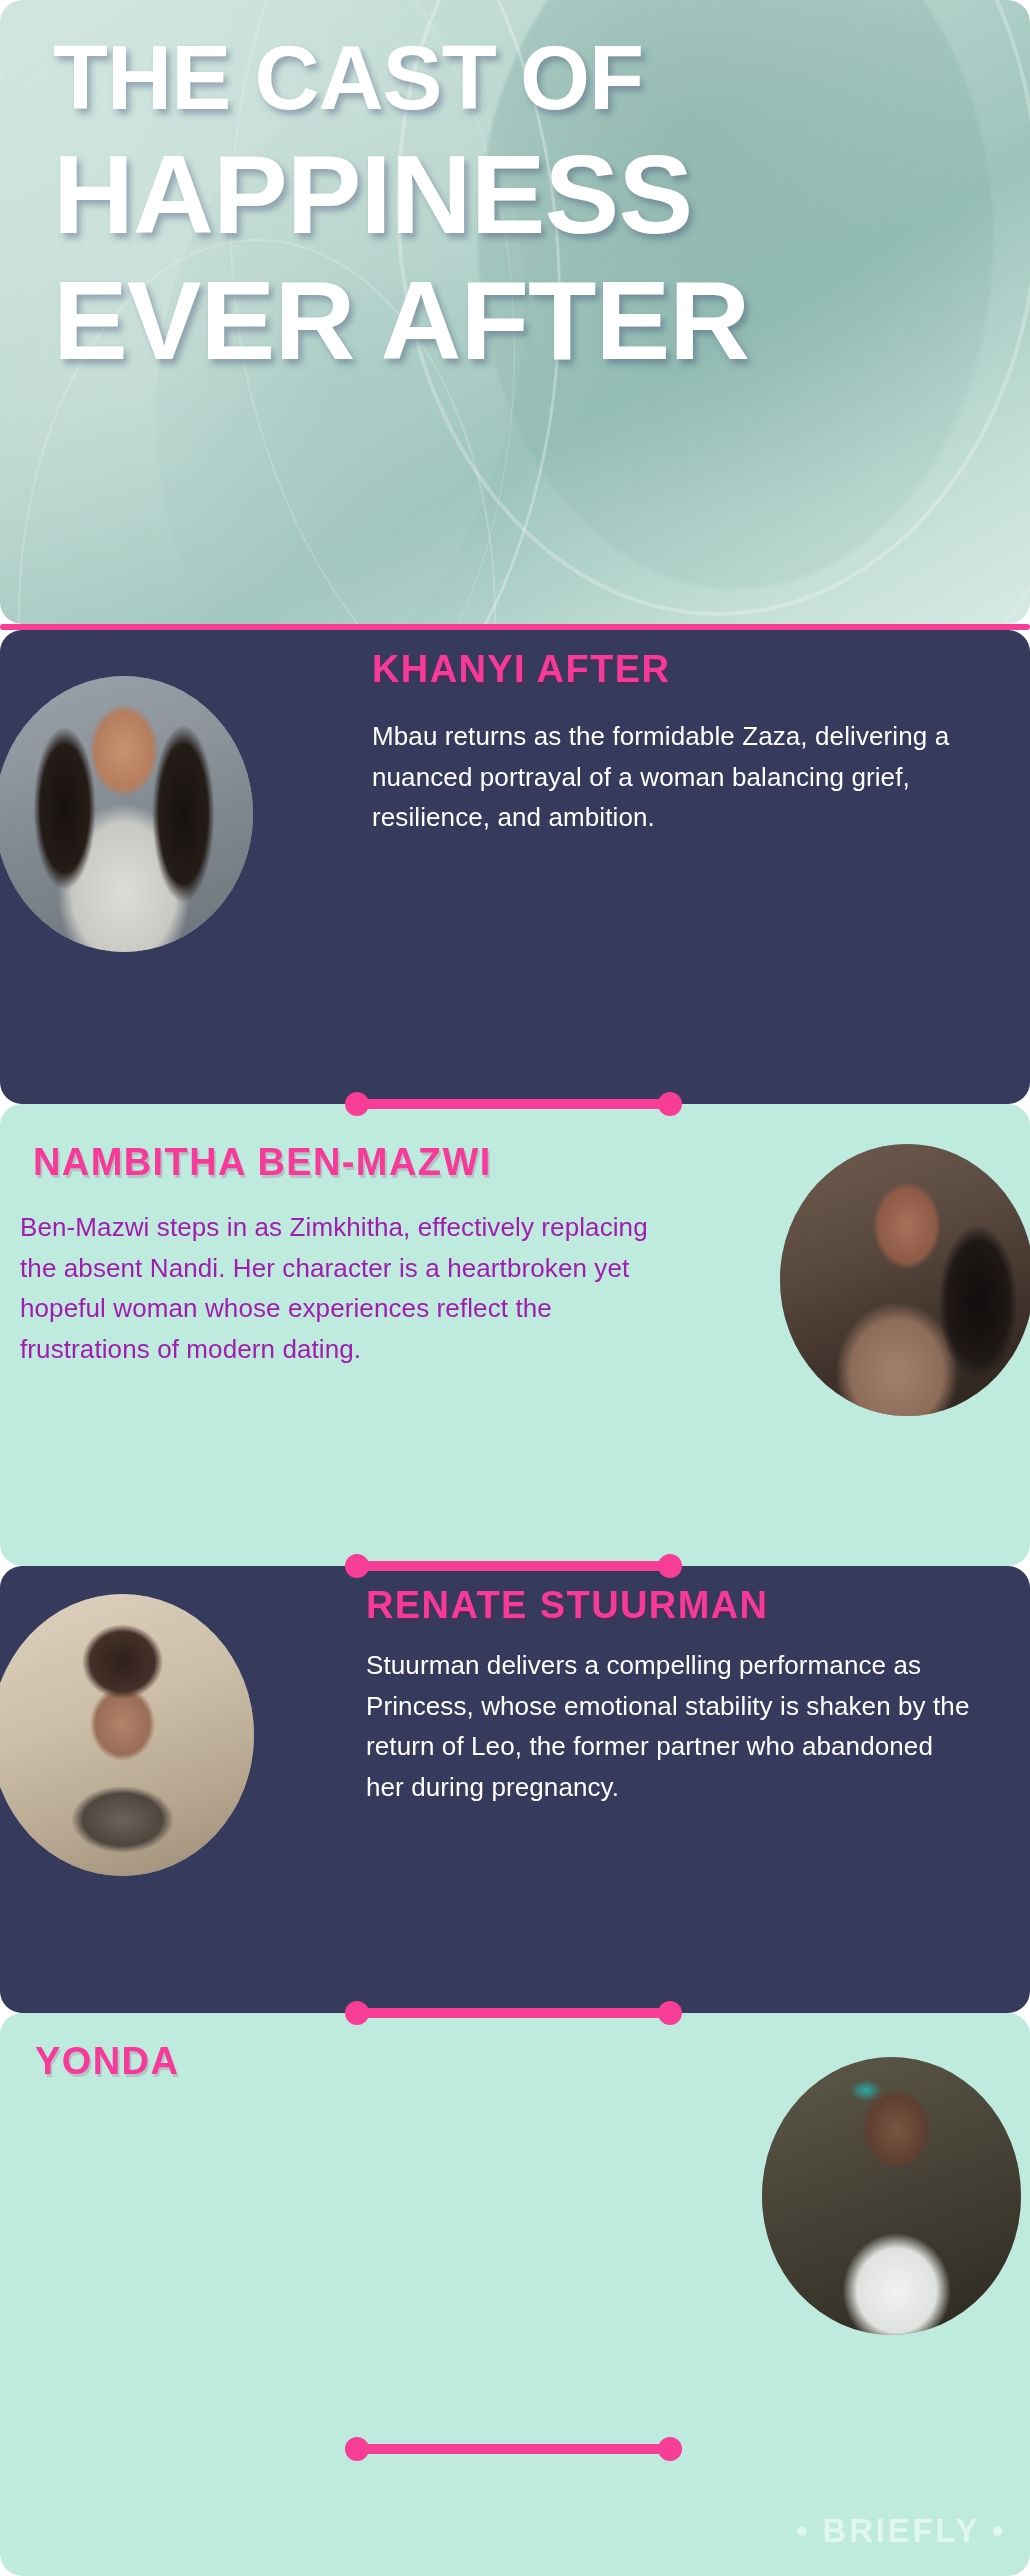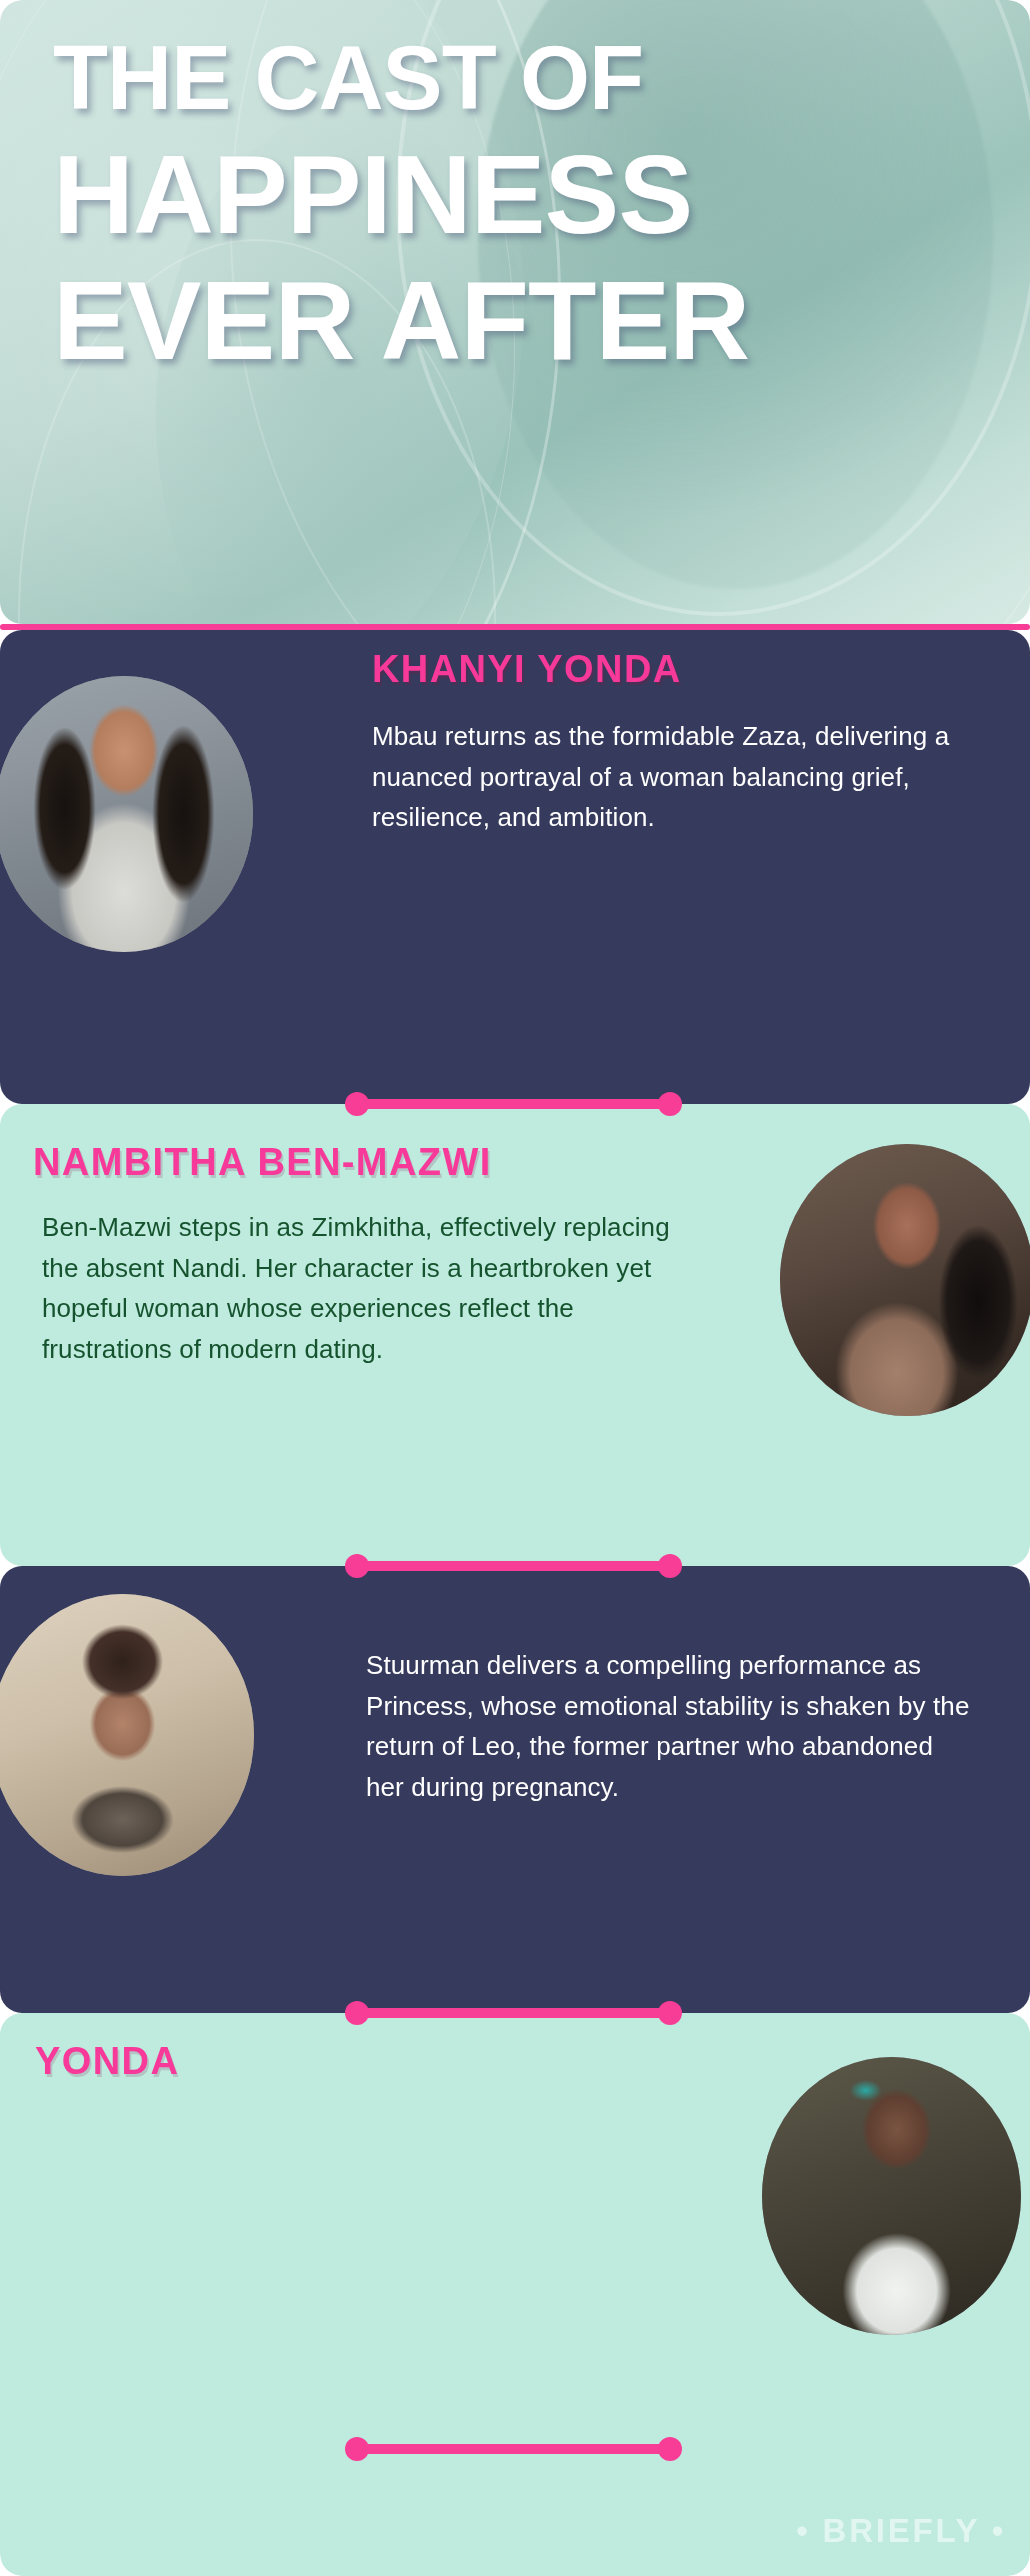--- a/index.html
+++ b/index.html
@@ -149,21 +149,21 @@
   }
   .name.on-mint { text-shadow:1.8px 2.8px 0 rgba(120,25,70,.18); }
 
   .body-text {
     position:absolute;
     font-size:26px;
     line-height:1.56;
     letter-spacing:0.1px;
   }
   .body-text.light { color:#ffffff; }
-  .body-text.dark  { color:#14532d;margin-left:22px; }
+  .body-text.dark  { color:#a21caf; }
 
   
   .s1 .name      { left:372px; top:20px; }
   .s1 .body-text { left:372px; top:86px; width:589px; }
   
   .s2 .name      { left:33px; top:39px; }
   .s2 .body-text { left:20px; top:103px; width:635px; }
   
   .s3 .name      { left:366px; top:20px; }
   .s3 .body-text { left:366px; top:79px; width:607px; }
@@ -233,36 +233,37 @@
       <div class="title-line t3">EVER AFTER</div>
     </div>
   </div>
 
   <div class="pink-stripe"></div>
 
   <div class="sect dark s1">
     <div class="photo p1">
       <div class="pic"></div>
     </div>
-    <div class="name">KHANYI YONDA</div>
+    <div class="name">KHANYI AFTER</div>
     <div class="body-text light">Mbau returns as the formidable Zaza, delivering a nuanced portrayal of a woman balancing grief, resilience, and ambition.</div>
   </div>
 
   <div class="sect mint s2">
     <div class="photo p2">
       <div class="pic"></div>
     </div>
     <div class="name on-mint">NAMBITHA BEN-MAZWI</div>
     <div class="body-text dark">Ben-Mazwi steps in as Zimkhitha, effectively replacing the absent Nandi. Her character is a heartbroken yet hopeful woman whose experiences reflect the frustrations of modern dating.</div>
   </div>
 
   <div class="sect dark s3">
     <div class="photo p3">
       <div class="pic"></div>
     </div>
+    <div class="name">RENATE STUURMAN</div>
     <div class="body-text light">Stuurman delivers a compelling performance as Princess, whose emotional stability is shaken by the return of Leo, the former partner who abandoned her during pregnancy.</div>
   </div>
 
   <div class="sect mint s4">
     <div class="photo p4">
       <div class="pic"></div>
     </div>
     <div class="name on-mint">YONDA</div>
     <div class="watermark">• BRIEFLY •</div>
   </div>

